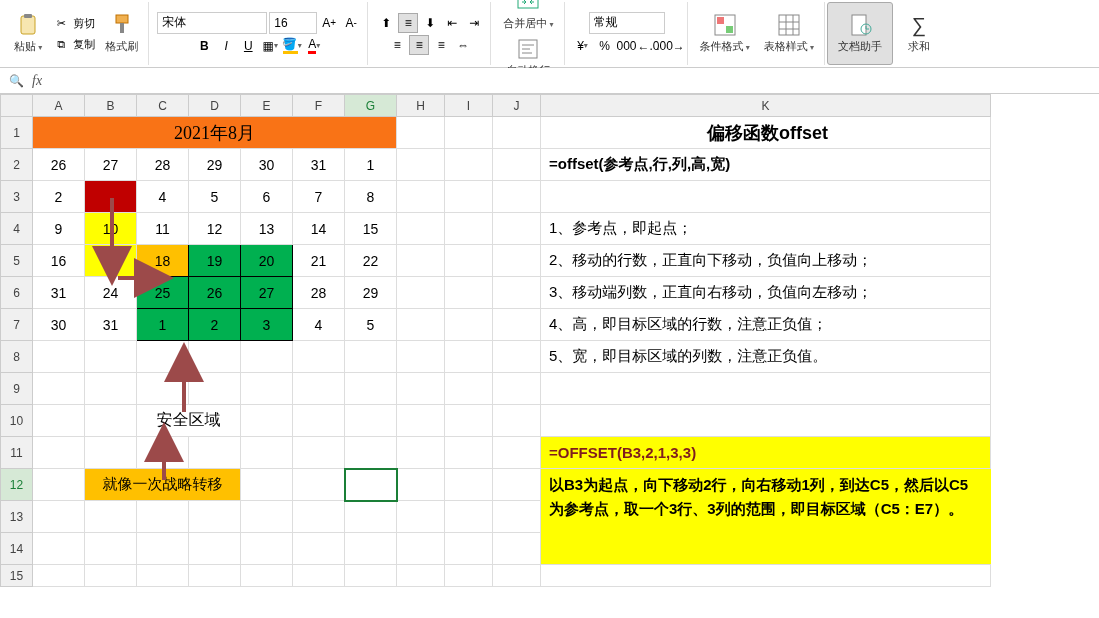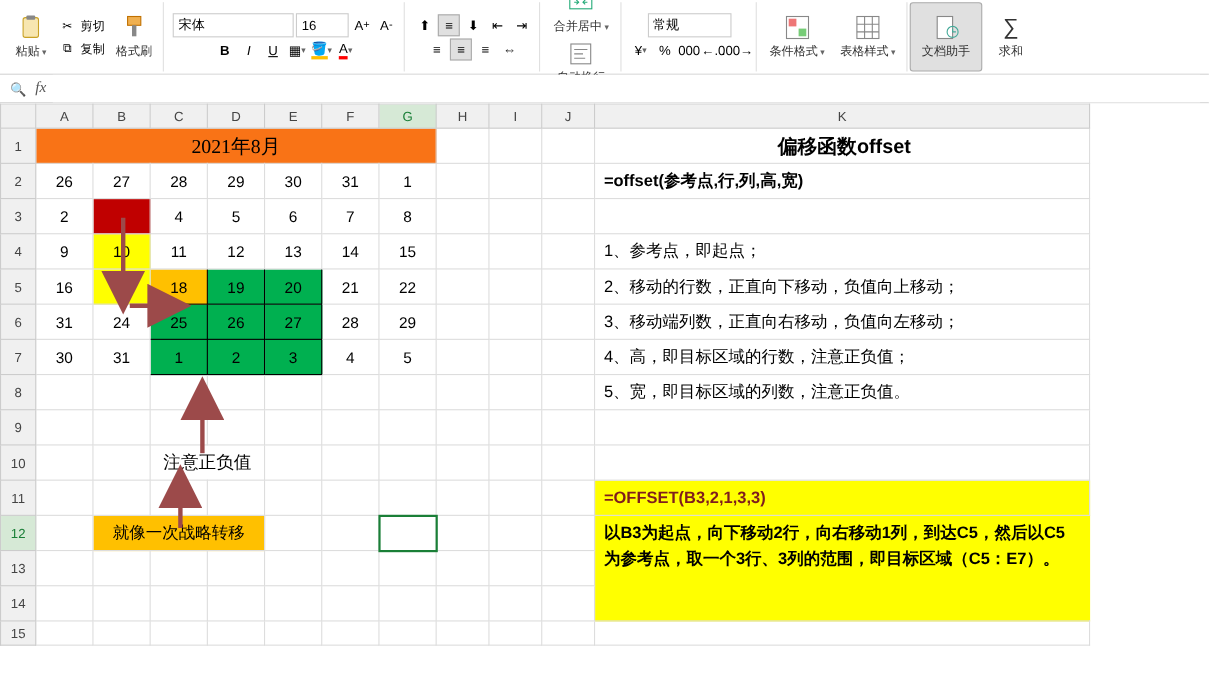--- a/index.html
+++ b/index.html
@@ -364,21 +364,21 @@
           <td></td>
     <td></td>
           <td></td>
           <td></td>
     <td class="col-K"></td>
   </tr>
   <tr>
     <th class="rowh">10</th>
     <td></td>
           <td></td>
-    <td colspan="2" style="font-size:16px">注意正负值</td>
+    <td colspan="2" style="font-size:16px">安全区域</td>
     <td></td>
           <td></td>
           <td></td>
     <td></td>
           <td></td>
           <td></td>
     <td class="col-K"></td>
   </tr>
   <tr>
     <th class="rowh">11</th>

